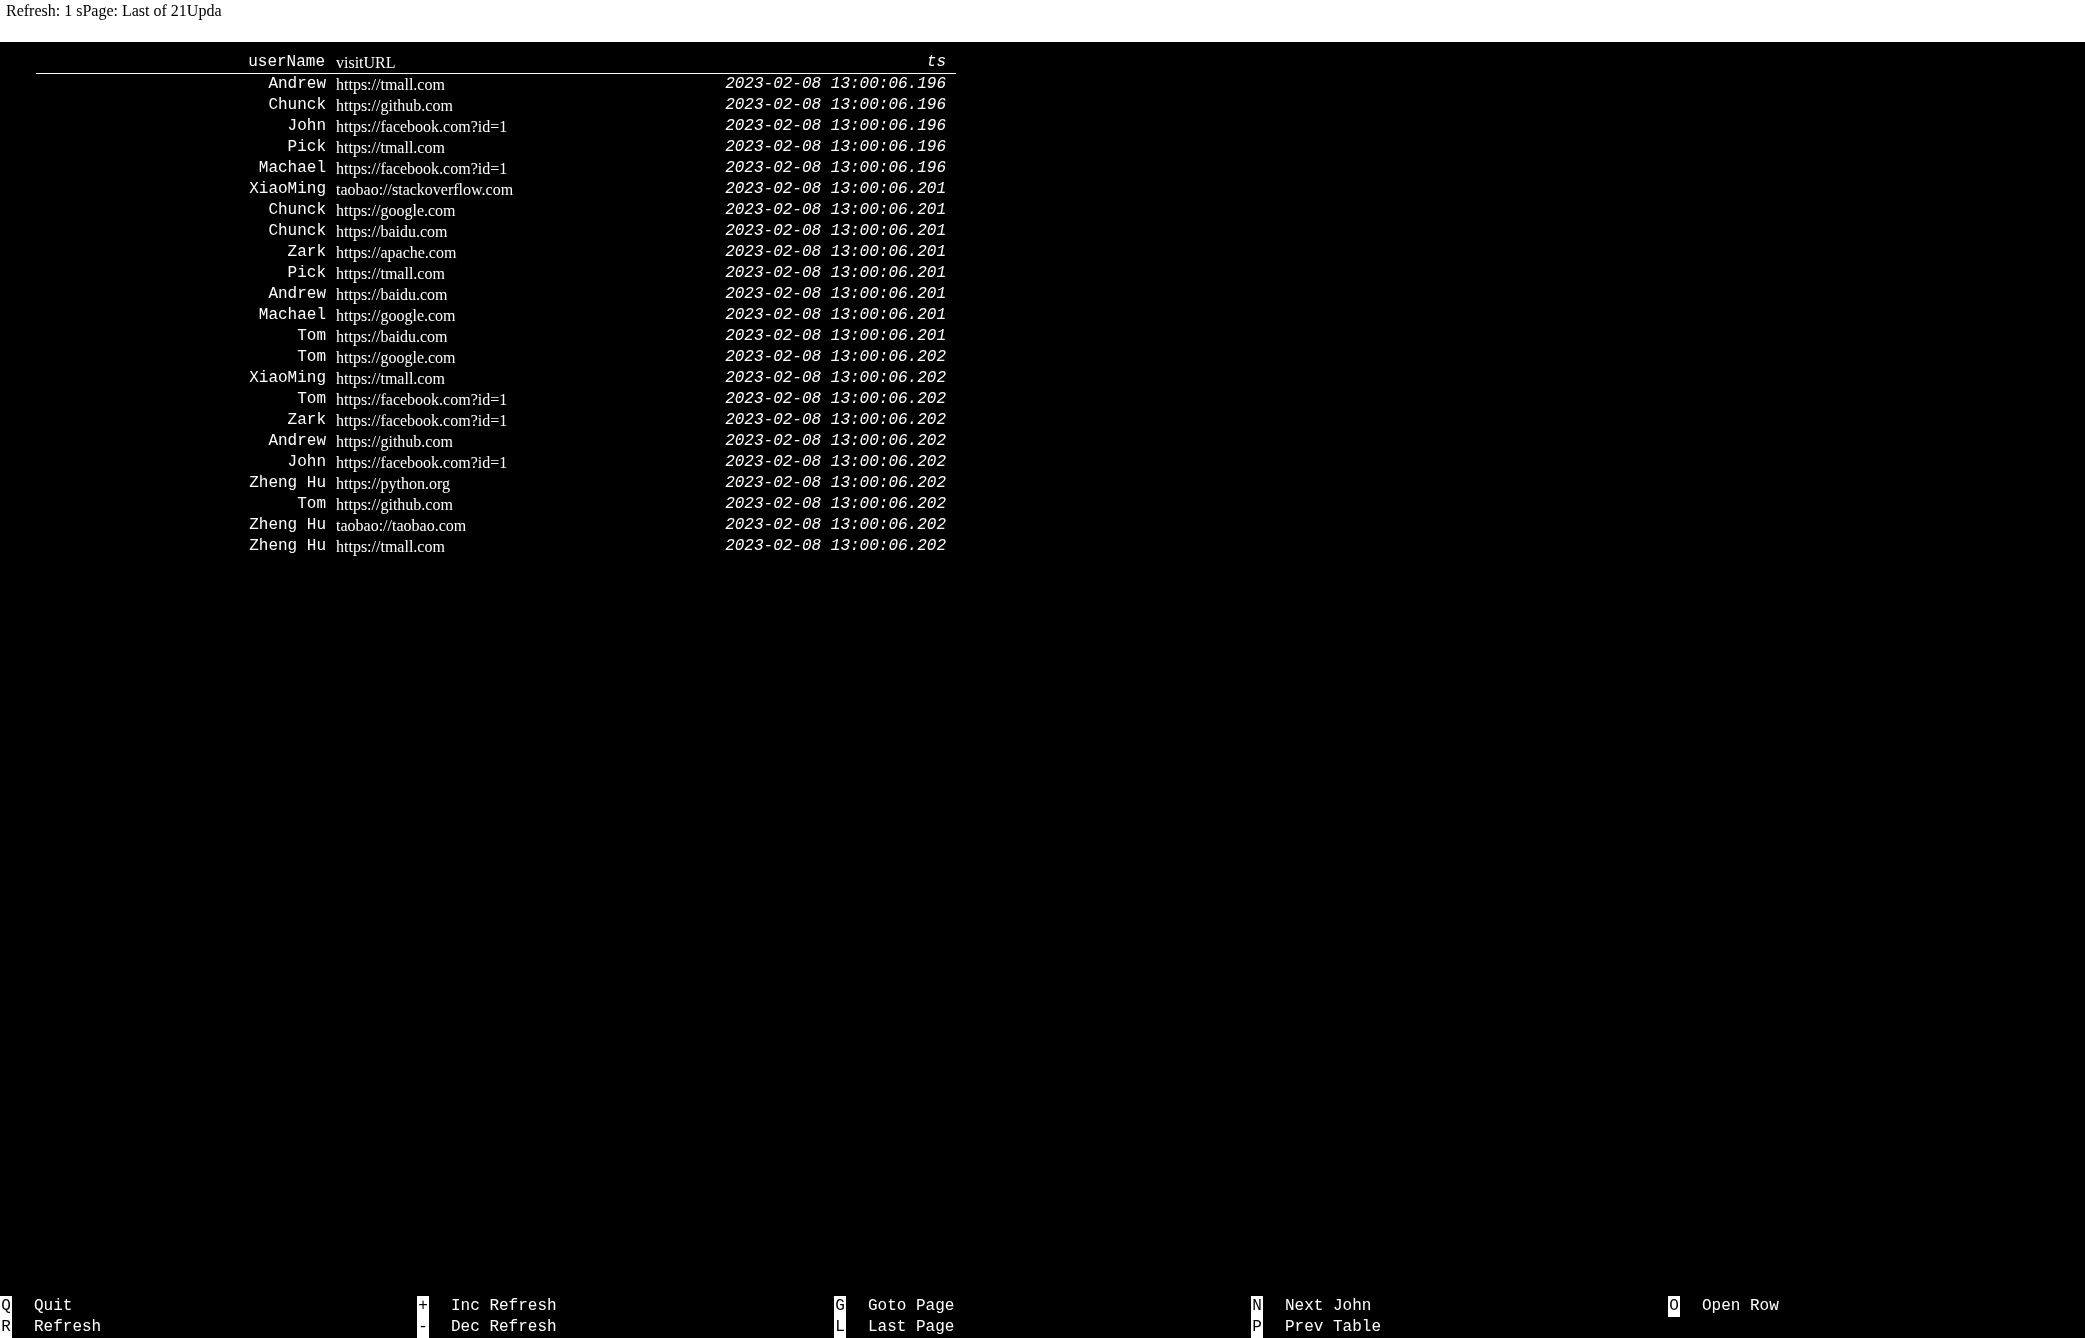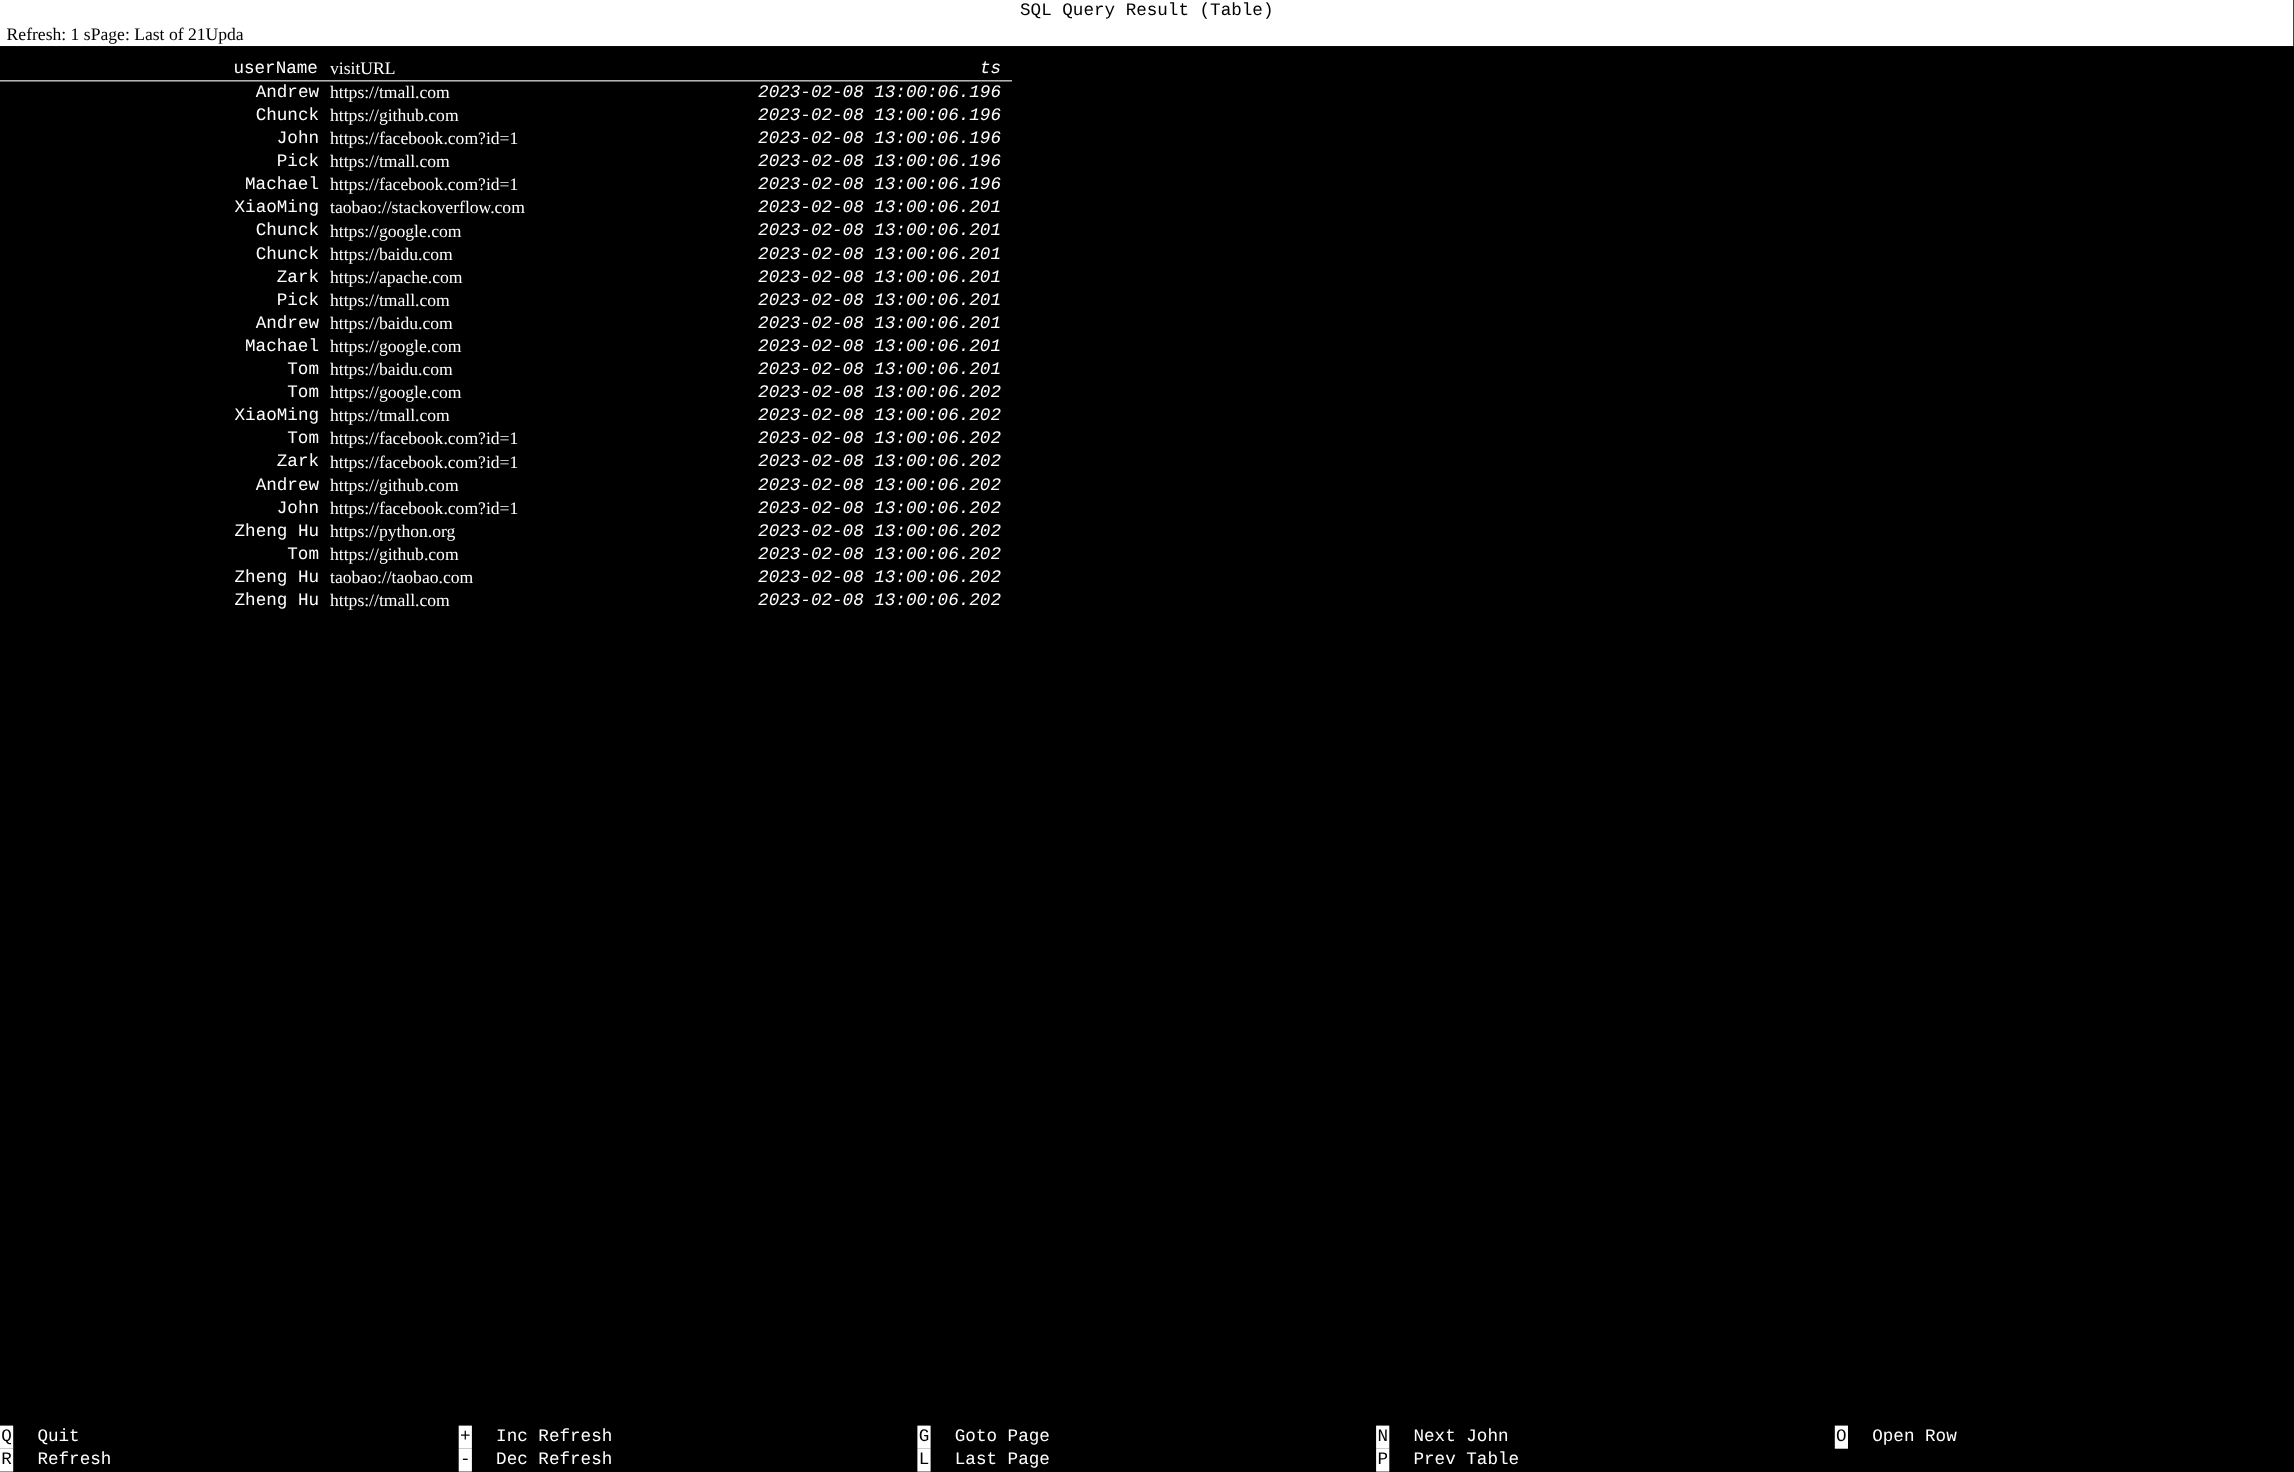--- a/index.html
+++ b/index.html
@@ -33,20 +33,21 @@
     }
     .header-row2 {
       display: flex;
       justify-content: flex-start;
       font-family: Liberation Serif, serif;
     }
     .main {
       flex: 1;
       background: #000;
       padding-top: 10px;
+      margin-left: 36px;
     }
     .table {
       display: inline-block;
       font-family: "Courier New", Courier, monospace;
     }
     .table-header {
       display: flex;
       border-bottom: 1px solid #fff;
       line-height: 21px;
     }
@@ -96,21 +97,20 @@
       padding-left: 22px;
     }
     .rows-container {
       display: block;
     }
   </style>
 </head>
 <body>
 
 <div class="header">
-  <div class="header-row1">SQL Query Result (Table)</div>
   <div class="header-row2">
     <span>Refresh: 1 s</span>
     <span>Page: Last of 21</span>
     <span>Upda</span>
   </div>
 </div>
 
 <div class="main">
   <div class="table">
     <div class="table-header">

